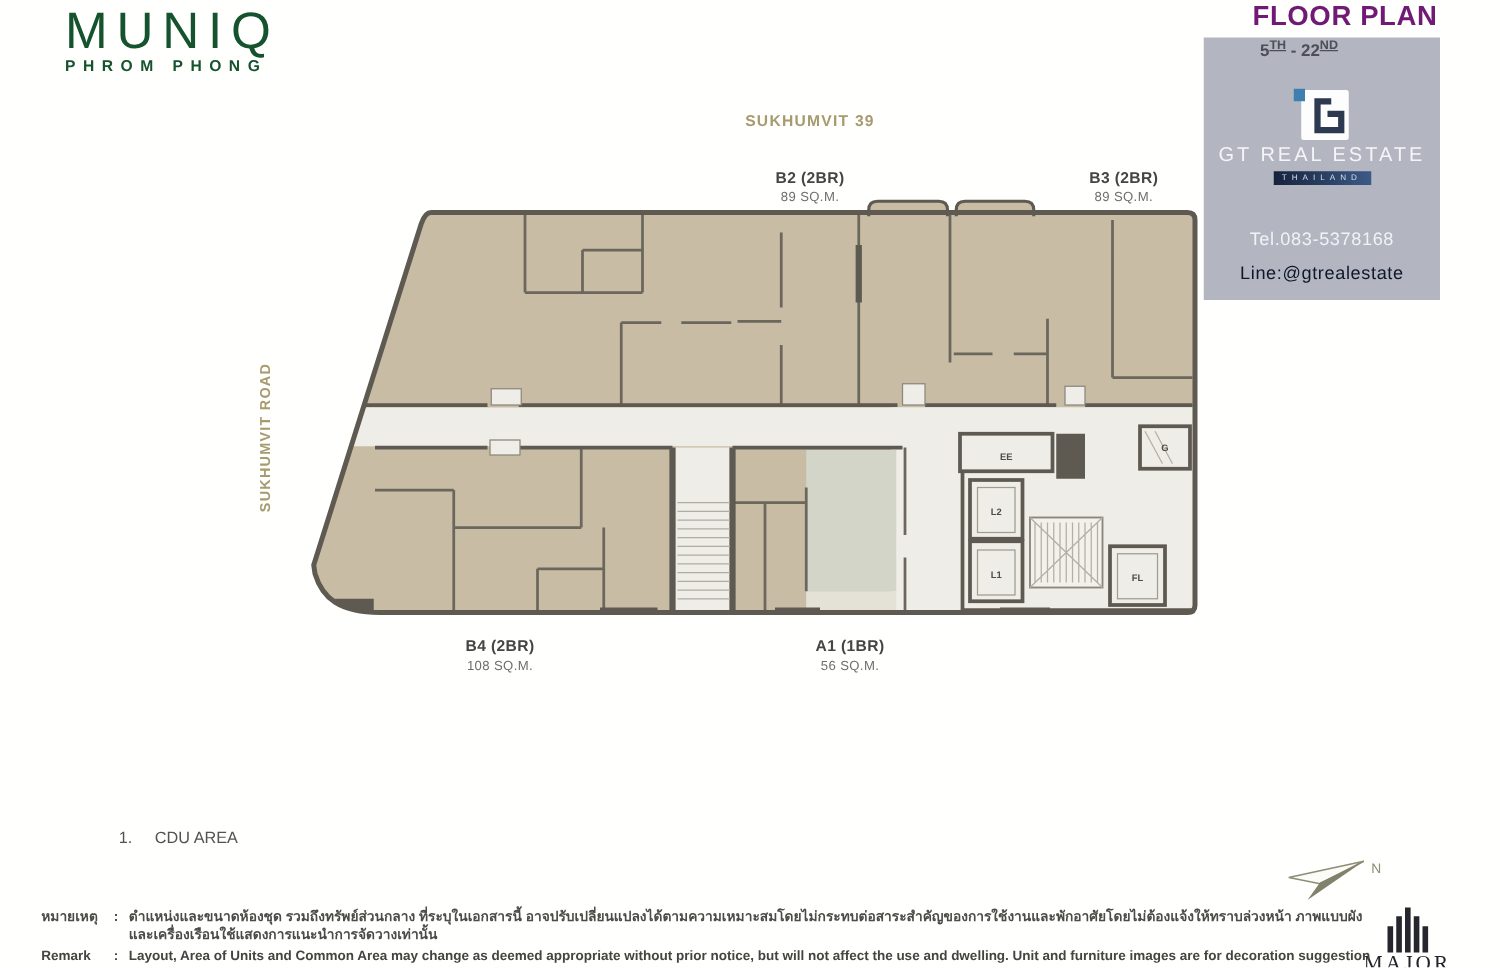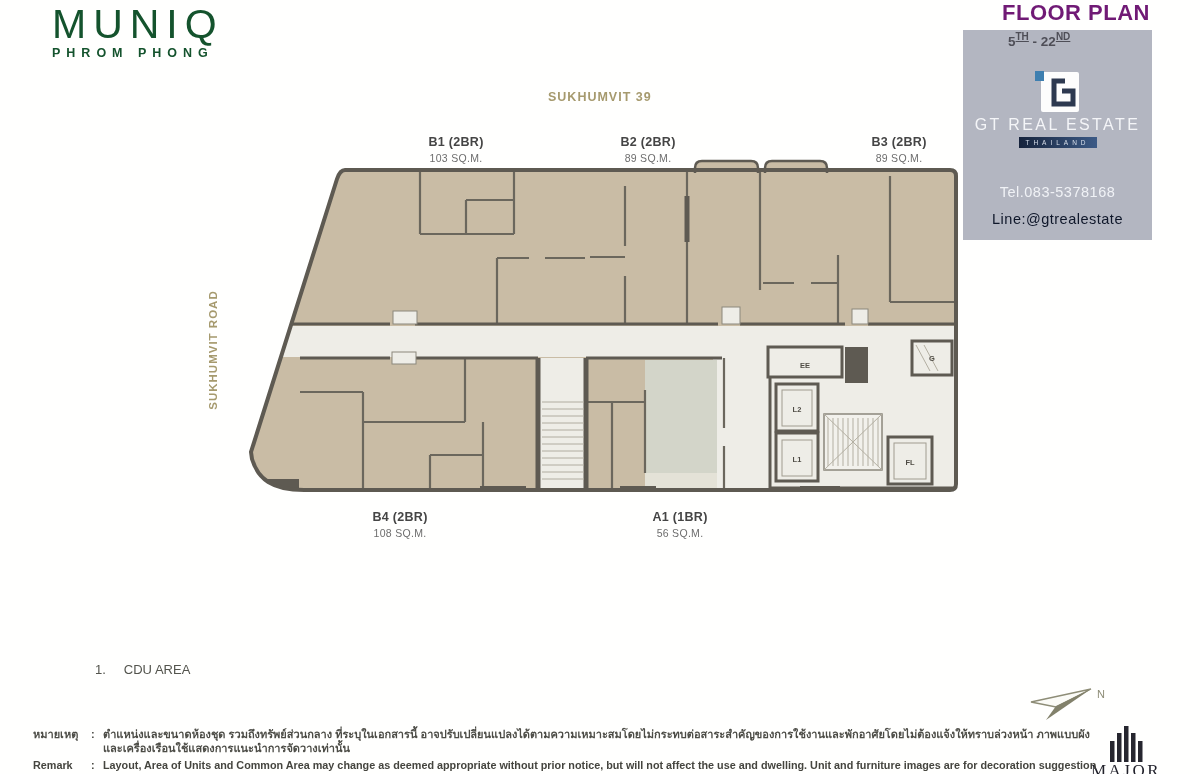--- a/index.html
+++ b/index.html
@@ -22,21 +22,21 @@
   .watermark{left:963px;top:30px;width:189px;height:210px;z-index:5;
              background:rgba(176,179,190,.96);display:flex;flex-direction:column;align-items:center;}
   .wm-logo{margin-top:36px;height:48px;}
   .wm-company{margin-top:2px;font-size:16px;letter-spacing:2.4px;color:#f4f5f8;}
   .wm-country{margin-top:3px;width:78px;padding:2px 0;text-align:center;font-size:6.5px;letter-spacing:4px;
               color:#d8dfeb;background:linear-gradient(90deg,#16233c,#3c5a86);}
   .wm-tel{margin-top:36px;font-size:14.5px;font-weight:300;color:#f0f2f6;letter-spacing:.5px;}
   .wm-line{margin-top:11px;font-size:14.5px;font-weight:300;color:#0f172a;letter-spacing:.5px;}
 
   
-  .street-top{left:548px;top:90px;width:200px;z-index:2;
+  .street-top{left:548px;top:90px;width:200px;text-align:center;z-index:2;
               font-size:12.5px;font-weight:600;letter-spacing:1px;color:#a69a6e;}
   .street-left{left:135px;top:342px;width:160px;height:16px;text-align:center;z-index:2;
                font-size:11.5px;font-weight:600;letter-spacing:1px;color:#a69a6e;
                transform:rotate(-90deg);}
 
   
   .unit-label{width:160px;text-align:center;z-index:2;}
   .unit-name{font-size:12.5px;font-weight:700;color:#454545;letter-spacing:.3px;}
   .unit-area{font-size:10.5px;color:#6d6d6d;margin-top:3px;letter-spacing:.3px;}
   .u-b1{left:376px;top:135px;} .u-b2{left:568px;top:135px;} .u-b3{left:819px;top:135px;}
@@ -178,24 +178,20 @@
     </div>
     <div class="wm-company">GT REAL ESTATE</div>
     <div class="wm-country">THAILAND</div>
     <div class="wm-tel">Tel.083-5378168</div>
     <div class="wm-line">Line:@gtrealestate</div>
   </div>
 
   <div class="abs street-top">SUKHUMVIT 39</div>
   <div class="abs street-left">SUKHUMVIT ROAD</div>
 
-  <div class="abs unit-label u-b1">
-    <div class="unit-name">B1 (2BR)</div>
-    <div class="unit-area">103 SQ.M.</div>
-  </div>
   <div class="abs unit-label u-b2">
     <div class="unit-name">B2 (2BR)</div>
     <div class="unit-area">89 SQ.M.</div>
   </div>
   <div class="abs unit-label u-b3">
     <div class="unit-name">B3 (2BR)</div>
     <div class="unit-area">89 SQ.M.</div>
   </div>
   <div class="abs unit-label u-b4">
     <div class="unit-name">B4 (2BR)</div>

